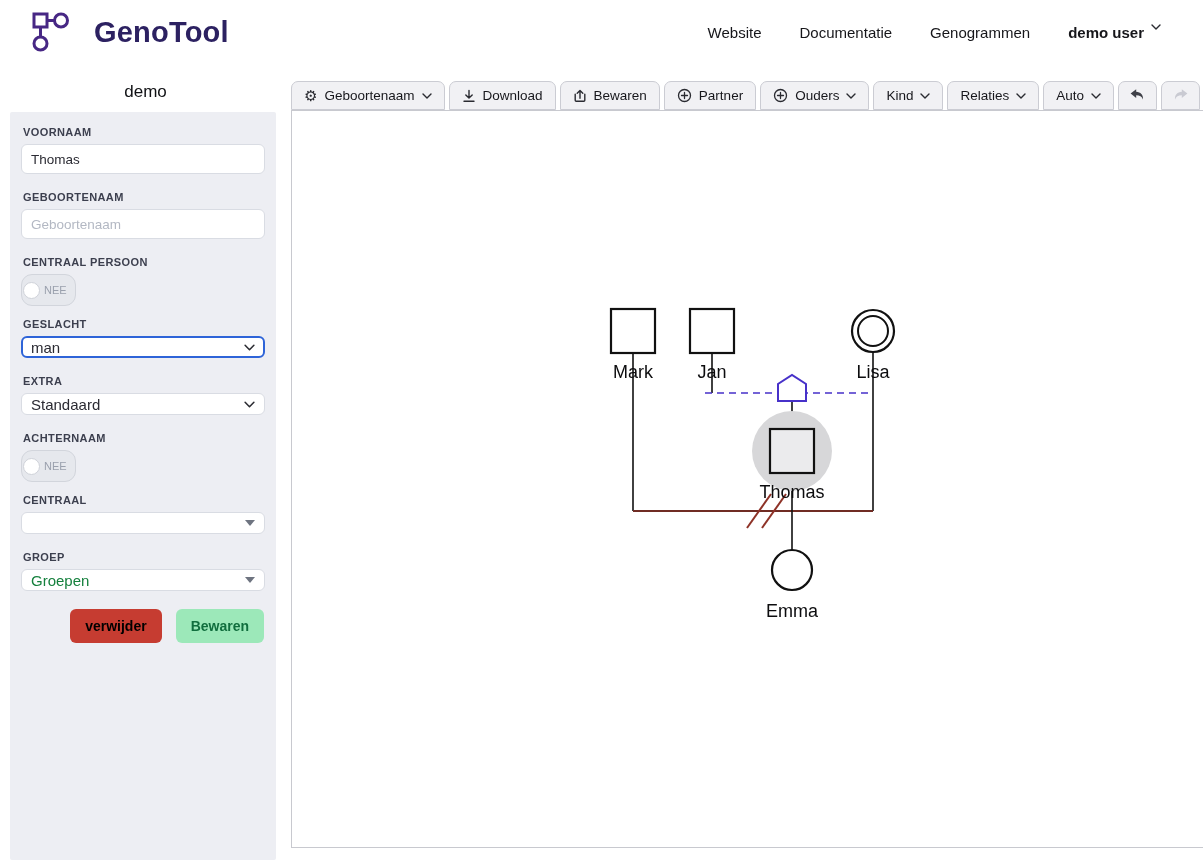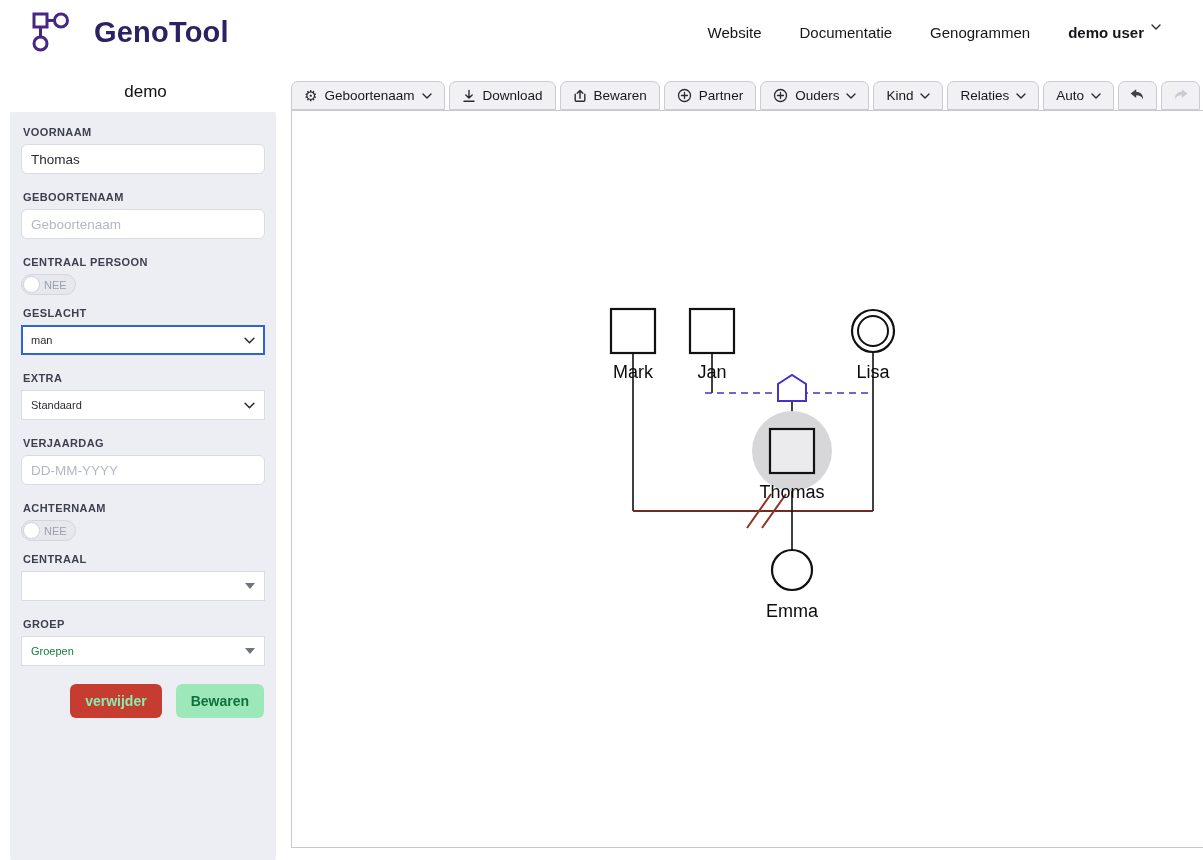--- a/index.html
+++ b/index.html
@@ -39,45 +39,45 @@
     letter-spacing: 0.4px; margin: 0 0 6px 2px;
   }
   .text-input {
     width: 100%; height: 30px; border: 1px solid #d9dce3; border-radius: 6px;
     background: #fff; padding: 0 9px; font-size: 13.5px; color: #2b2b33;
     font-family: inherit; outline: none;
   }
   .text-input::placeholder { color: #b3b8c3; }
 
   .toggle {
-    width: 55px; height: 21px; border-radius: 11px; background: #e6e8ed;
+    width: 55px; height: 32px; border-radius: 11px; background: #e6e8ed;
     border: 1px solid #d2d5dc; display: flex; align-items: center;
     padding: 1px; gap: 4px; cursor: pointer;
   }
   .knob { width: 17px; height: 17px; background: #fff; border: 1px solid #cfd2d9; border-radius: 50%; }
   .toggle-label { font-size: 11px; color: #9aa0ad; }
 
   .select {
-    height: 30px; border: 1px solid #d9dce3; border-radius: 0; background: #fff;
+    height: 22px; border: 1px solid #d9dce3; border-radius: 6px; background: #fff;
     display: flex; align-items: center; justify-content: space-between;
-    padding: 0 9px; font-size: 11px; color: #2b2b33; cursor: pointer;
+    padding: 0 9px; font-size: 15px; color: #2b2b33; cursor: pointer;
   }
   .select.focused { border: 2px solid #2e64d8; padding: 0 8px; }
   .select .ph { color: #15803d; }
   .triangle {
     width: 0; height: 0; border-left: 5px solid transparent;
     border-right: 5px solid transparent; border-top: 6px solid #6e7480;
   }
 
   .btn-row { display: flex; justify-content: flex-end; gap: 14px; margin-top: 18px; padding-right: 1px; }
   .btn {
     border: none; border-radius: 6px; font-weight: bold; font-size: 14px;
     padding: 9px 15px; font-family: inherit; cursor: pointer;
   }
-  .btn-delete { background: #c63c31; color: #86efac; margin-left: 36px; }
+  .btn-delete { background: #c63c31; color: #000000; margin-left: 36px; }
   .btn-save { background: #9ce8b9; color: #116e3e; }
 
   
   .main { flex: 1; display: flex; flex-direction: column; margin-right: 8px; }
   .toolbar { display: flex; align-items: flex-end; gap: 4px; margin-top: 17px; height: 29px; }
   .tab {
     display: flex; align-items: center; gap: 7px; background: #f1f1f4;
     border: 1px solid #cbccd3; border-radius: 7px 7px 0 0; padding: 0 12px;
     height: 29px; font-size: 13.5px; color: #17171c; cursor: pointer; white-space: nowrap;
   }
@@ -160,24 +160,20 @@
       <div class="field">
         <div class="field-label">EXTRA</div>
         <div class="select">
           <span>Standaard</span>
           <svg width="11" height="7" viewBox="0 0 10 6">
             <path d="M1 1 L5 5 9 1" fill="none" stroke="#2a2b31" stroke-width="1.4" stroke-linecap="round" stroke-linejoin="round"></path>
           </svg>
         </div>
       </div>
 
-      <div class="field">
-        <div class="field-label">VERJAARDAG</div>
-        <input class="text-input" placeholder="DD-MM-YYYY" style="">
-      </div>
 
       <div class="field compact">
         <div class="field-label">ACHTERNAAM</div>
         <div class="toggle">
           <span class="knob"></span>
           <span class="toggle-label">NEE</span>
         </div>
       </div>
 
       <div class="field">

